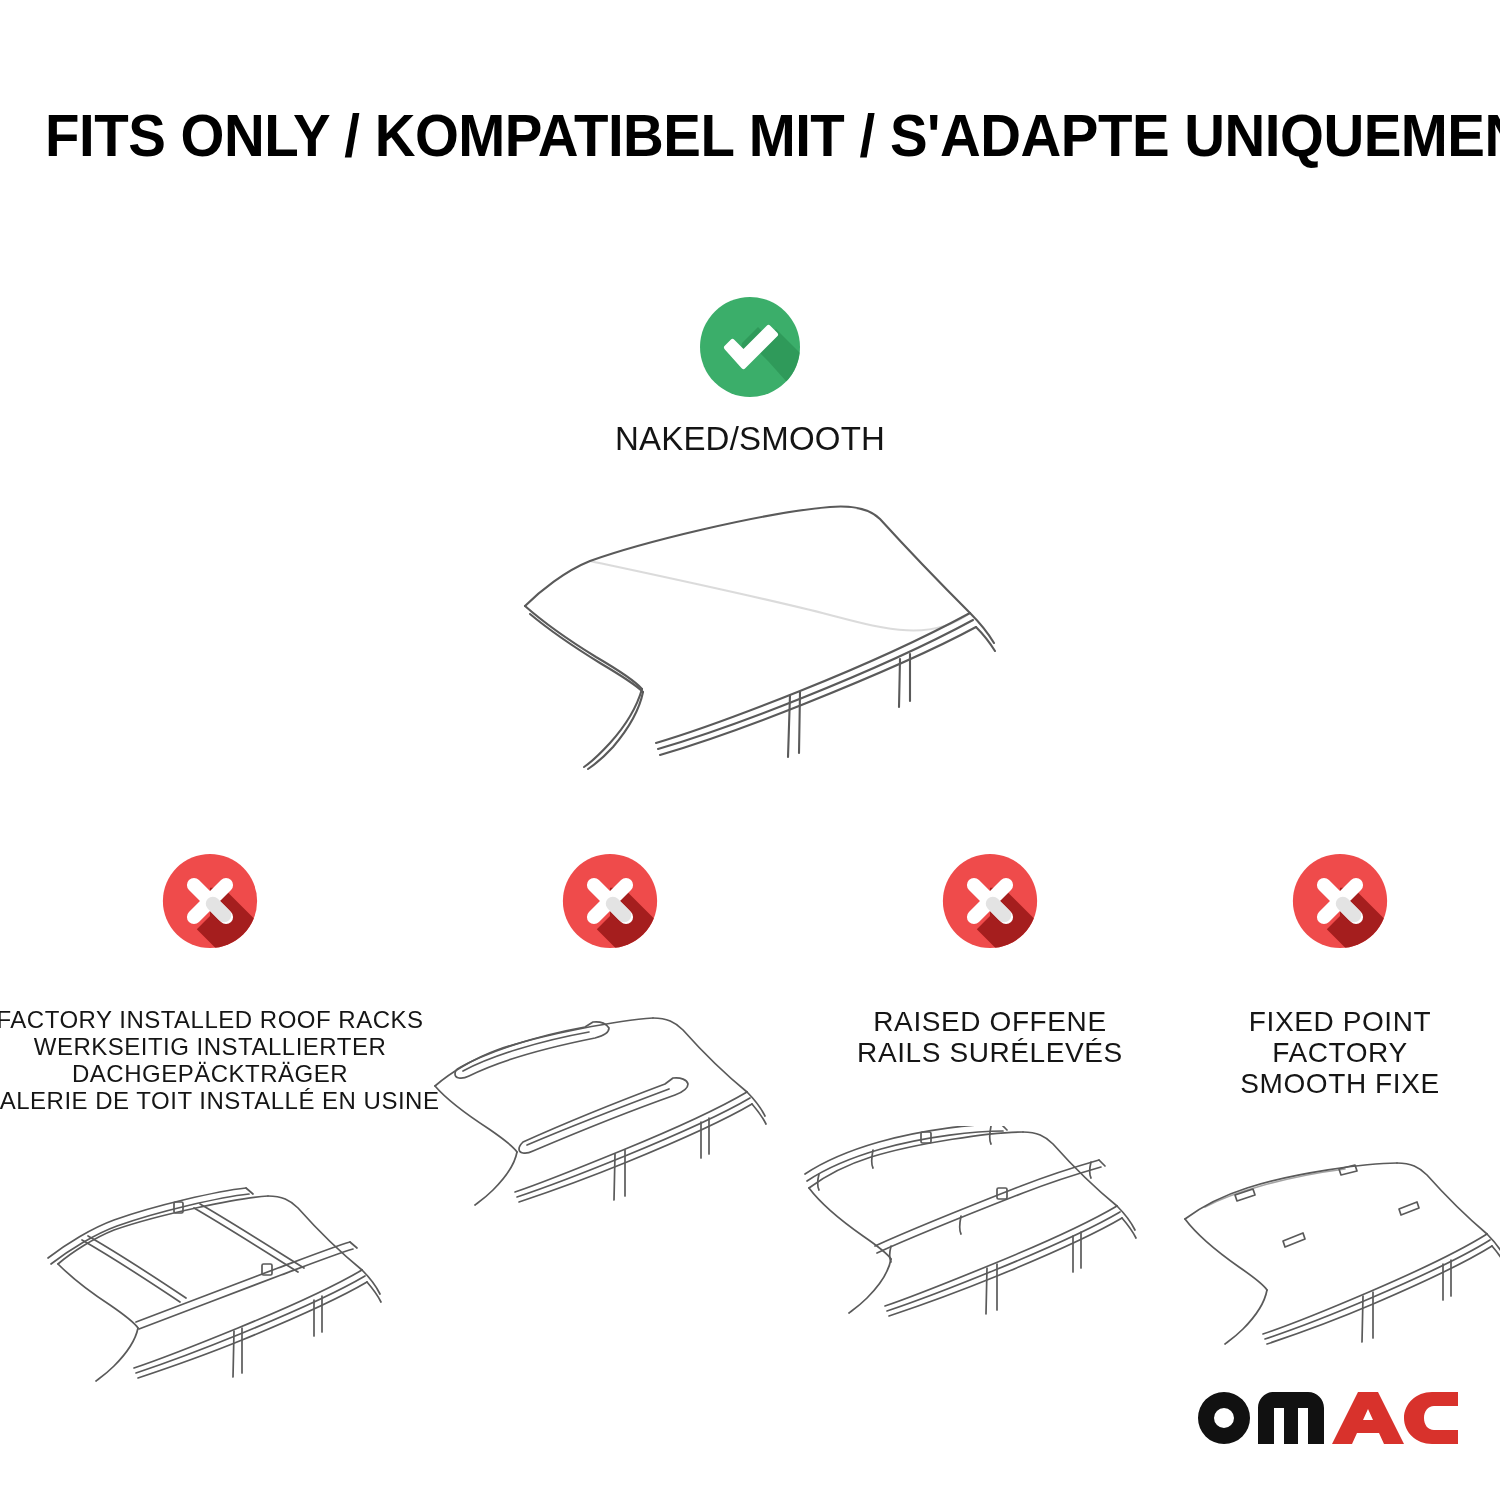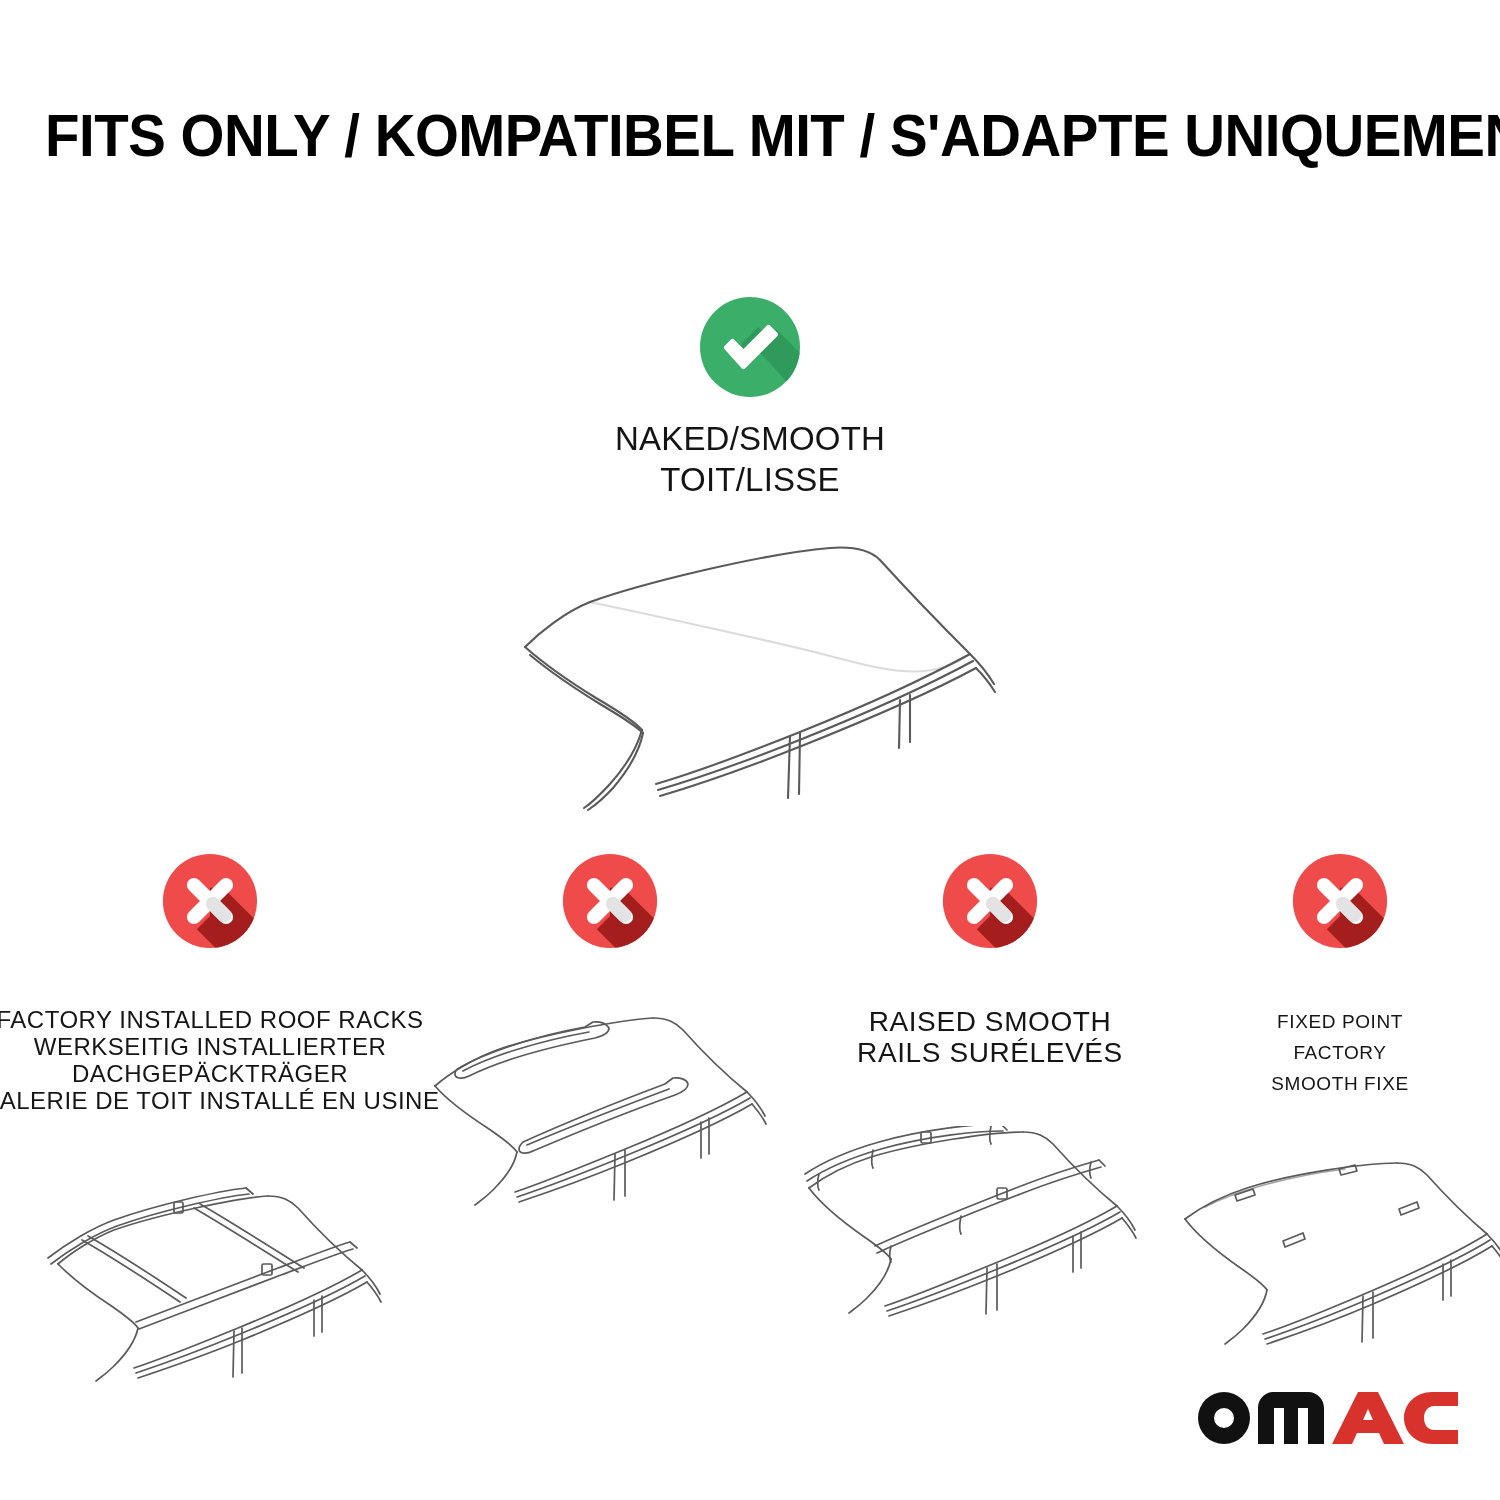--- a/index.html
+++ b/index.html
@@ -102,21 +102,21 @@
     color: #151515;
     font-family: "Liberation Sans Narrow", "Liberation Sans", sans-serif;
     font-weight: 400;
     line-height: 29px;
     letter-spacing: 0.6px;
     white-space: nowrap;
   }
   .nf-label .ln { display: block; }
   .c1 .nf-label { font-size: 24px; line-height: 27px; letter-spacing: 0.5px; }
   .c2 .nf-label, .c3 .nf-label { font-size: 28px; line-height: 31px; }
-  .c4 .nf-label { font-size: 19px; line-height: 31px; }
+  .c4 .nf-label { font-size: 28px; line-height: 31px; }
 
   .nf-art {
     margin-top: 14px;
     height: 220px;
   }
   .c1 .nf-art { width: 400px; }
   .c2 .nf-art { width: 390px; }
   .c3 .nf-art { width: 390px; }
   .c4 .nf-art { width: 330px; }
   .nf-art svg { display: block; width: 100%; height: 100%; }
@@ -148,21 +148,20 @@
       <circle cx="52" cy="52" r="50" fill="#3BAE6A"></circle>
       <g clip-path="url(#gclip)">
         <polygon points="42,58 52,48 70,66 104,104 104,60 78,34 70,42 60,32 44,48" fill="#2E9657" opacity="0.85"></polygon>
       </g>
       <path d="M28.5 52.5 L34.5 46.5 L45.5 57.5 L70.5 32.5 L77.5 39.5 L45.5 71.5 Z" fill="#ffffff" stroke="#ffffff" stroke-width="5" stroke-linejoin="round"></path>
     </svg>
   </div>
 
   <div class="label-block" id="fits-label">
     <span class="ln">NAKED/SMOOTH</span>
-    <span class="ln">TOIT/LISSE</span>
   </div>
 
   <div id="fits-art">
     <svg viewBox="0 0 560 300" xmlns="http://www.w3.org/2000/svg" fill="none" stroke="#5a5a5a" stroke-width="2.1" stroke-linecap="round" stroke-linejoin="round">
 
       <path d="M55 135 C70 120 95 100 120 90 C170 72 290 42 360 36 C385 34 400 38 410 48
                C430 70 470 112 500 142"></path>
 
       <path d="M55 135 C72 150 100 170 126 186 C150 200 165 210 172 218"></path>
       <path d="M60 143 C78 158 104 176 130 192 C152 205 166 214 173 221"></path>
@@ -313,21 +312,21 @@
           <polygon points="52,38 66,38 104,76 104,104 60,104 38,82 52,68" fill="#A51E1E"></polygon>
         </g>
         <g stroke-linecap="round" stroke-linejoin="round" stroke-width="15">
           <line x1="35" y1="35" x2="69" y2="69" stroke="#ffffff"></line>
           <line x1="69" y1="35" x2="35" y2="69" stroke="#ffffff"></line>
           <line x1="55" y1="55" x2="67" y2="67" stroke="#E3E3E3"></line>
         </g>
       </svg>
     </div>
     <div class="nf-label">
-      <span class="ln">RAISED SMOOTH</span>
+      <span class="ln">RAISED OFFENE</span>
       <span class="ln">RAILS SURÉLEVÉS</span>
     </div>
     <div class="nf-art">
       <svg viewBox="0 0 390 220" xmlns="http://www.w3.org/2000/svg" fill="none" stroke="#5a5a5a" stroke-width="1.7" stroke-linecap="round" stroke-linejoin="round">
         <path d="M14 62 C30 50 54 38 76 31 C122 17 196 6 228 6"></path>
         <path d="M228 6 C242 6 250 10 258 18 C274 36 300 62 322 80"></path>
         <path d="M14 62 C26 78 48 96 68 110 C84 121 92 127 96 133"></path>
         <path d="M96 133 C94 144 86 158 72 172 C64 180 58 184 54 187"></path>
         <path d="M322 80 C288 100 242 120 198 138 C154 156 114 172 90 180"></path>
         <path d="M325 86 C291 106 244 126 200 144 C156 162 116 177 92 185"></path>

